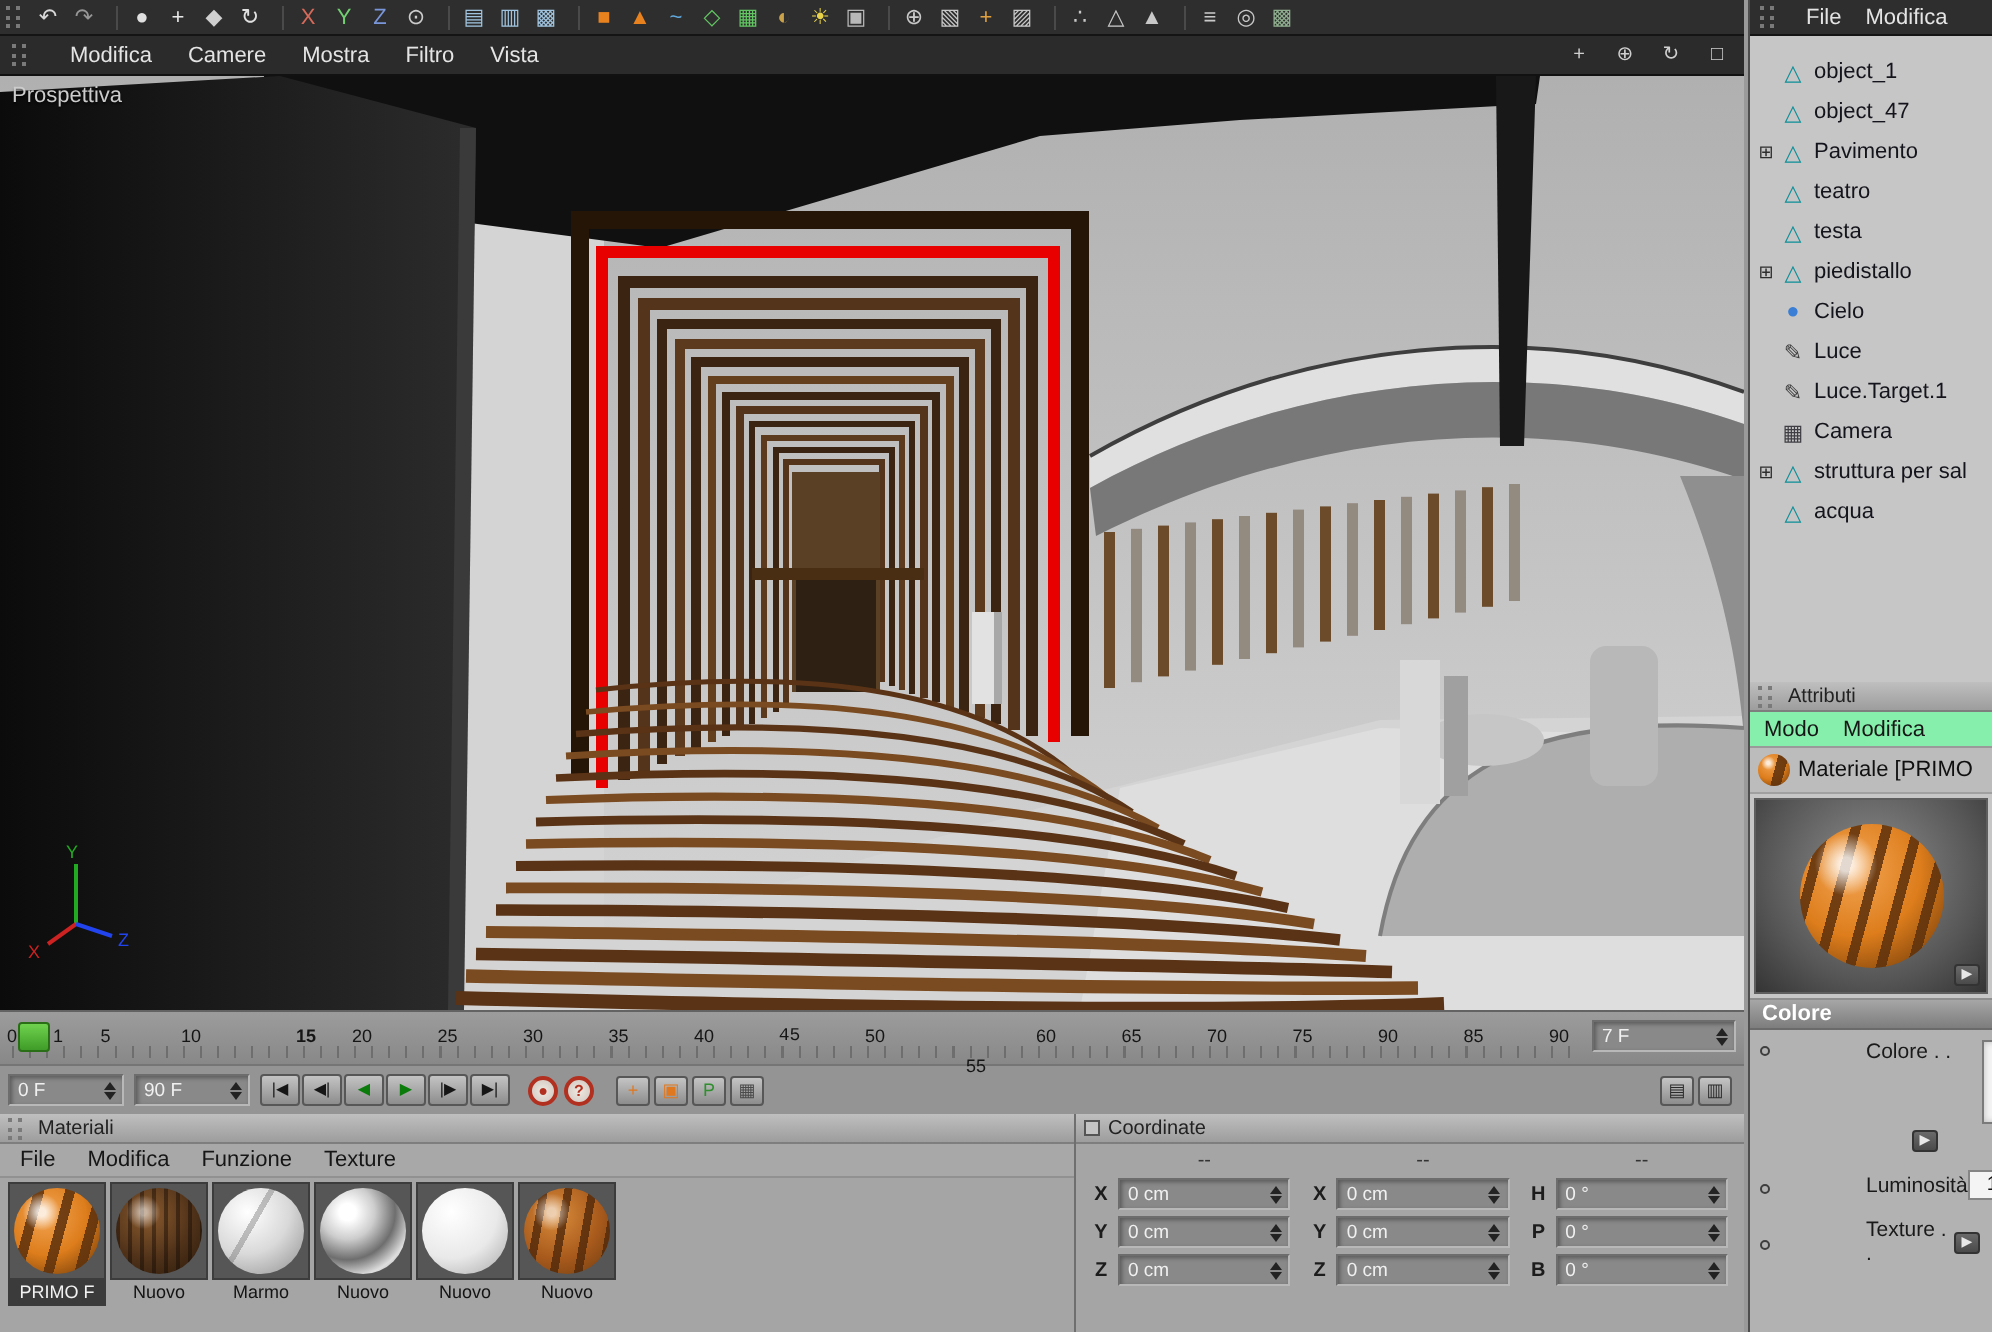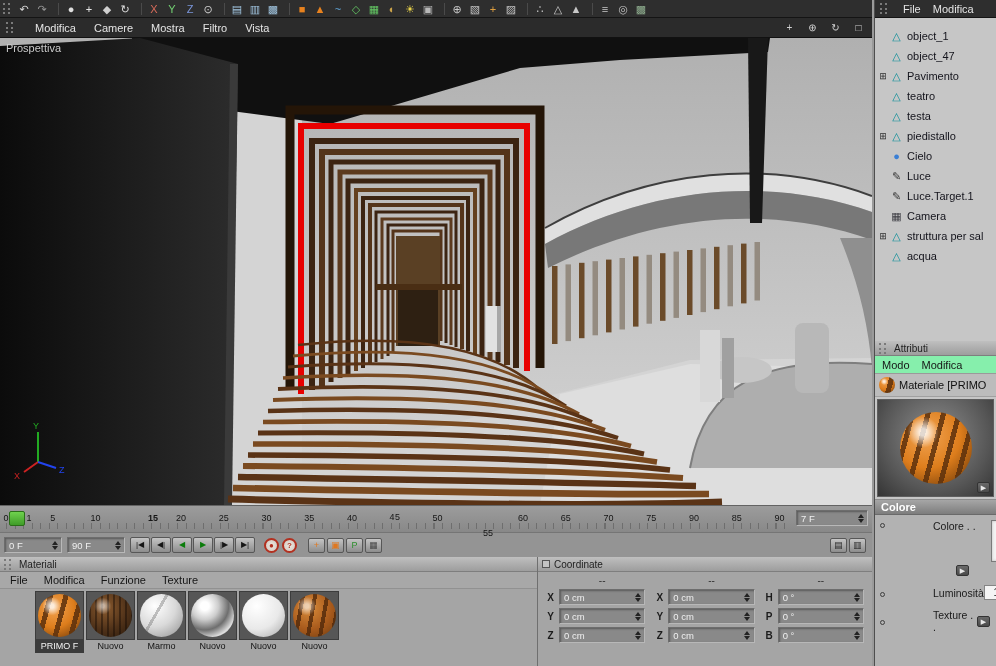--- a/index.html
+++ b/index.html
@@ -70,21 +70,21 @@
   .push-right { margin-left:auto; }
 
   .bottom { height:109px; display:flex; background:#a5a5a5; }
   .panel-header { height:15px; background:linear-gradient(#bfbfbf,#9d9d9d);
     border-bottom:1px solid #7e7e7e; font-size:10px; color:#222; display:flex;
     align-items:center; padding:0 4px; gap:4px; flex:none; }
   .hdr-box { width:8px; height:8px; border:1px solid #555; background:#c4c4c4; flex:none; }
   .materials-panel { width:538px; border-right:1px solid #6f6f6f; display:flex; flex-direction:column; }
   .mat-menu { height:17px; background:#a8a8a8; border-bottom:1px solid #919191; display:flex;
     align-items:center; gap:16px; padding:0 10px; font-size:11px; color:#161616; flex:none; }
-  .mat-thumbs { flex:1; display:flex; gap:2px; padding:2px 2px 0 15px; align-items:flex-start;margin-left:20px; }
+  .mat-thumbs { flex:1; display:flex; gap:2px; padding:2px 2px 0 4px; align-items:flex-start; }
   .mat { width:49px; flex:none; }
   .mat-thumb { width:49px; height:49px; background:#565656; border:1px solid #3c3c3c; position:relative; }
   .mat-label { height:13px; font-size:9px; line-height:13px; text-align:center; color:#141414;
     overflow:hidden; white-space:nowrap; }
   .mat.sel .mat-label { background:#3b3b3b; color:#f2f2f2; }
 
   .ball { border-radius:50%; }
   .ball.thumb-size { width:43px; height:43px; margin:2px auto; }
   .ball-primo { background:
       radial-gradient(circle at 32% 28%, rgba(255,255,255,.8) 0 5%, rgba(255,255,255,0) 22%),

